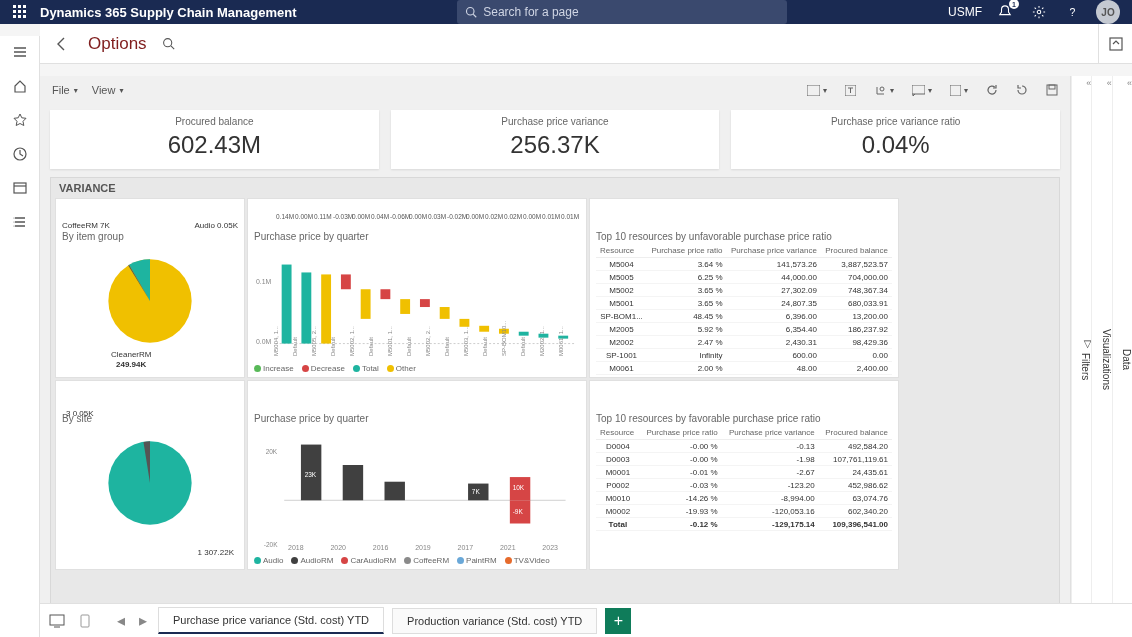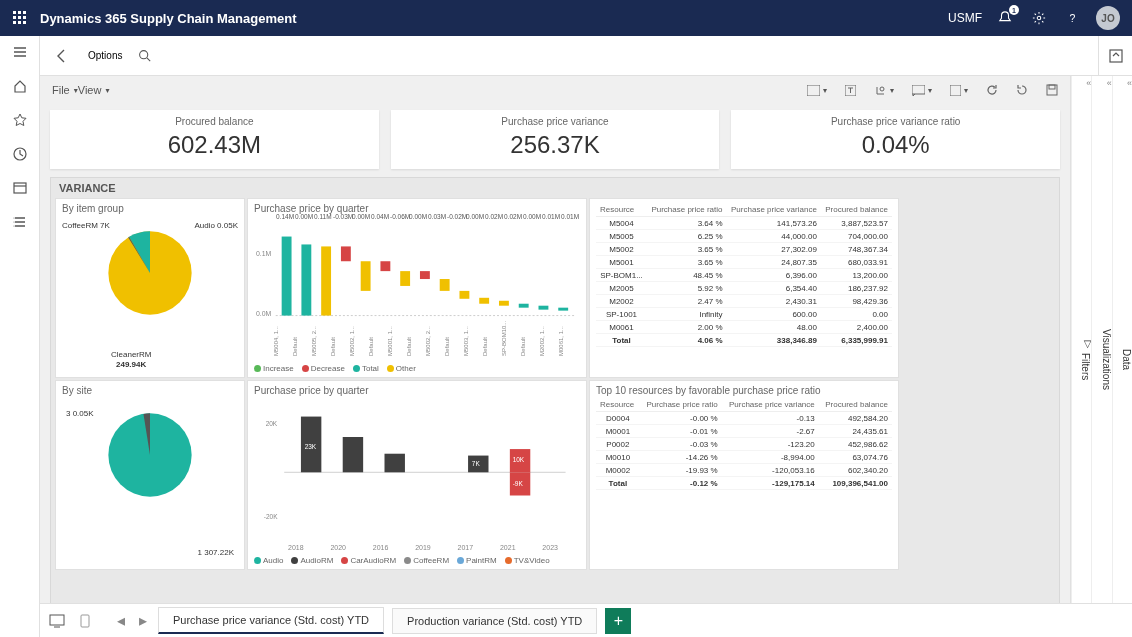--- a/index.html
+++ b/index.html
@@ -1,58 +1,58 @@
 <!DOCTYPE html>
 <html><head>
 <meta charset="utf-8">
 <style>
   * { box-sizing: border-box; margin: 0; padding: 0; font-family: "Segoe UI", Arial, sans-serif; }
   body { width: 1132px; height: 637px; overflow: hidden; background: #f5f5f5; color: #333; }
   
-  .top-nav { height: 36px; background: #1a2a52; color: #fff; display: flex; align-items: center; padding: 0 8px; }
+  .top-nav { height: 24px; background: #1a2a52; color: #fff; display: flex; align-items: center; padding: 0 8px; }
   .app-launcher { width: 24px; height: 24px; display: flex; align-items: center; justify-content: center; margin-right: 8px; cursor: pointer; }
   .app-title { font-size: 13px; font-weight: 600; flex: 0 0 auto; }
   .nav-spacer1 { flex: 1; }
   .search-box { width: 330px; height: 24px; background: #3a496e; border-radius: 3px; display: flex; align-items: center; padding: 0 8px; color: #cfd5e4; font-size: 12px; }
   .search-box svg { margin-right: 6px; }
   .nav-spacer2 { flex: 1; }
   .nav-right { display: flex; align-items: center; gap: 12px; margin-right: 4px; }
   .nav-right .txt { font-size: 12px; }
   .nav-icon { width: 22px; height: 22px; display:flex; align-items:center; justify-content:center; cursor:pointer; color:#fff; position:relative;}
   .badge { position:absolute; top:-2px; right:-3px; background:#fff; color:#1a2a52; border-radius:50%; width:10px; height:10px; font-size:7px; display:flex; align-items:center; justify-content:center; font-weight:bold;}
   .avatar { width: 24px; height: 24px; background:#c4c9d1; border-radius:50%; display:flex; align-items:center; justify-content:center; font-size:10px; color:#555; font-weight:600;}
   
   .sub-bar { height: 40px; background:#fff; border-bottom:1px solid #e0e0e0; display:flex; align-items:stretch; margin-left:40px; }
   .sub-left { display:flex; align-items:center; padding:0 10px; gap:14px;}
   .back-btn { width:24px; height:24px; display:flex; align-items:center; justify-content:center; cursor:pointer;}
-  .options-lbl { font-size:10px; color:#000000; }
+  .options-lbl { font-size:17px; color:#7f1d1d; }
   .mini-search { width:16px; height:16px; display:flex; align-items:center; justify-content:center; cursor:pointer;}
   .sub-bar .expand { margin-left:auto; width:34px; display:flex; align-items:center; justify-content:center; cursor:pointer; border-left:1px solid #e0e0e0;}
   
   .left-rail { position:absolute; top:36px; left:0; width:40px; bottom:0; background:#fff; border-right:1px solid #e0e0e0; display:flex; flex-direction:column; align-items:center; padding-top:6px; gap:14px; }
   .rail-icon { width:20px; height:20px; display:flex; align-items:center; justify-content:center; color:#555; cursor:pointer;}
   
   .main-wrap { position:absolute; top:76px; left:40px; right:0; bottom:0; background:#f0f0f0; display:flex; }
   .report-canvas { flex:1; position:relative; overflow:hidden; }
   .report-toolbar { height:28px; display:flex; align-items:center; padding:0 12px; font-size:11px; color:#555; gap:12px;}
-  .rtb-left { display:flex; }
+  .rtb-left { display:flex; gap:14px;}
   .rtb-left .itm { display:flex; align-items:center; gap:4px; cursor:pointer;}
   .rtb-right { margin-left:auto; display:flex; gap:18px; align-items:center;}
   .rtb-right .itm { cursor:pointer; display:flex; align-items:center; gap:3px;}
   
   .kpi-row { display:flex; justify-content:space-around; padding:0 10px; gap:12px; margin-top:6px;}
   .kpi-card { background:#fff; flex:1; text-align:center; padding:6px 0 10px 0; box-shadow:0 1px 2px rgba(0,0,0,.1);}
   .kpi-title { font-size:10px; color:#666; margin-bottom:4px;}
   .kpi-value { font-size:24px; font-weight:400; color:#333;}
   
   .variance-panel { background:#e8e8e8; margin:8px 10px 0 10px; border:1px solid #d8d8d8; height:500px; position:relative;}
   .variance-title { font-size:11px; font-weight:600; color:#555; padding:4px 8px;}
   .grid { display:grid; grid-template-columns: 190px 340px 310px; grid-template-rows: 180px 190px; gap:2px; padding:0 4px;}
   .tile { background:#fff; border:1px solid #e0e0e0; padding:4px 6px; font-size:10px; position:relative;}
-  .tile-title { font-size:10px; color:#666; margin-bottom:2px;}
+  .tile-title { font-size:10px; color:#666; margin-bottom:2px;margin-top:28px;}
   .donut-svg { display:block; margin:4px auto 0 auto;}
   .donut-label { position:absolute; font-size:8px; color:#333; text-align:center;}
   .mini-legend { font-size:8px; color:#666; display:flex; gap:8px; position:absolute; bottom:4px; left:6px; flex-wrap:wrap;}
   .ld-dot { width:7px; height:7px; border-radius:50%; display:inline-block; margin-right:2px; vertical-align:middle;}
   .data-table { width:100%; border-collapse:collapse; font-size:8px; color:#333;}
   .data-table th { font-weight:400; color:#666; text-align:right; border-bottom:1px solid #eee; padding:2px 4px;}
   .data-table th:first-child { text-align:left;}
   .data-table td { text-align:right; padding:1.5px 4px; border-bottom:1px solid #f4f4f4;}
   .data-table td:first-child { text-align:center;}
   .data-table tr.total td { border-top:1px solid #333; font-weight:600;}
@@ -85,20 +85,27 @@
           <rect x="5" y="5" width="3" height="3"></rect>
           <rect x="10" y="5" width="3" height="3"></rect>
           <rect y="10" width="3" height="3"></rect>
           <rect x="5" y="10" width="3" height="3"></rect>
           <rect x="10" y="10" width="3" height="3"></rect>
         </g>
       </svg>
   </div>
   <div class="app-title">Dynamics 365 Supply Chain Management</div>
   <div class="nav-spacer1"></div>
+  <div class="search-box">
+    <svg width="12" height="12" viewBox="0 0 16 16">
+        <circle cx="7" cy="7" r="5" stroke="#cfd5e4" stroke-width="1.5" fill="none"></circle>
+        <line x1="11" y1="11" x2="15" y2="15" stroke="#cfd5e4" stroke-width="1.5"></line>
+      </svg>
+    <span>Search for a page</span>
+  </div>
   <div class="nav-spacer2"></div>
   <div class="nav-right">
     <span class="txt">USMF</span>
     <div class="nav-icon">
       <svg width="14" height="14" viewBox="0 0 16 16">
           <path d="M8 1a4 4 0 00-4 4v3l-2 3h12l-2-3V5a4 4 0 00-4-4z" fill="none" stroke="#fff" stroke-width="1.2"></path>
         </svg>
       <span class="badge">1</span>
     </div>
     <div class="nav-icon">
@@ -340,20 +347,21 @@
           </div>
           <div class="mini-legend">
             <span><span class="ld-dot" style="background:#58b958;"></span><span>Increase</span></span>
             <span><span class="ld-dot" style="background:#d64545;"></span><span>Decrease</span></span>
             <span><span class="ld-dot" style="background:#1eb4a0;"></span><span>Total</span></span>
             <span><span class="ld-dot" style="background:#f0c000;"></span><span>Other</span></span>
           </div>
         </div>
 
         <div class="tile" style="overflow:auto;">
+          <div class="tile-title">Top 10 resources by unfavorable purchase price ratio</div>
           <table class="data-table">
             <thead>
                 <tr>
               <th>Resource</th>
                   <th>Purchase price ratio</th>
                   <th>Purchase price variance</th>
                   <th>Procured balance</th>
             </tr>
               </thead>
             <tbody id="unfav-body">
@@ -479,20 +487,26 @@
             </tr>
               </thead>
             <tbody id="fav-body">
                 <tr>
                   <td>D0004</td>
                   <td>-0.00 %</td>
                   <td>-0.13</td>
                   <td>492,584.20</td>
                 </tr>
                 <tr>
+                  <td>D0003</td>
+                  <td>-0.00 %</td>
+                  <td>-1.98</td>
+                  <td>107,761,119.61</td>
+                </tr>
+                <tr>
                   <td>M0001</td>
                   <td>-0.01 %</td>
                   <td>-2.67</td>
                   <td>24,435.61</td>
                 </tr>
                 <tr>
                   <td>P0002</td>
                   <td>-0.03 %</td>
                   <td>-123.20</td>
                   <td>452,986.62</td>

